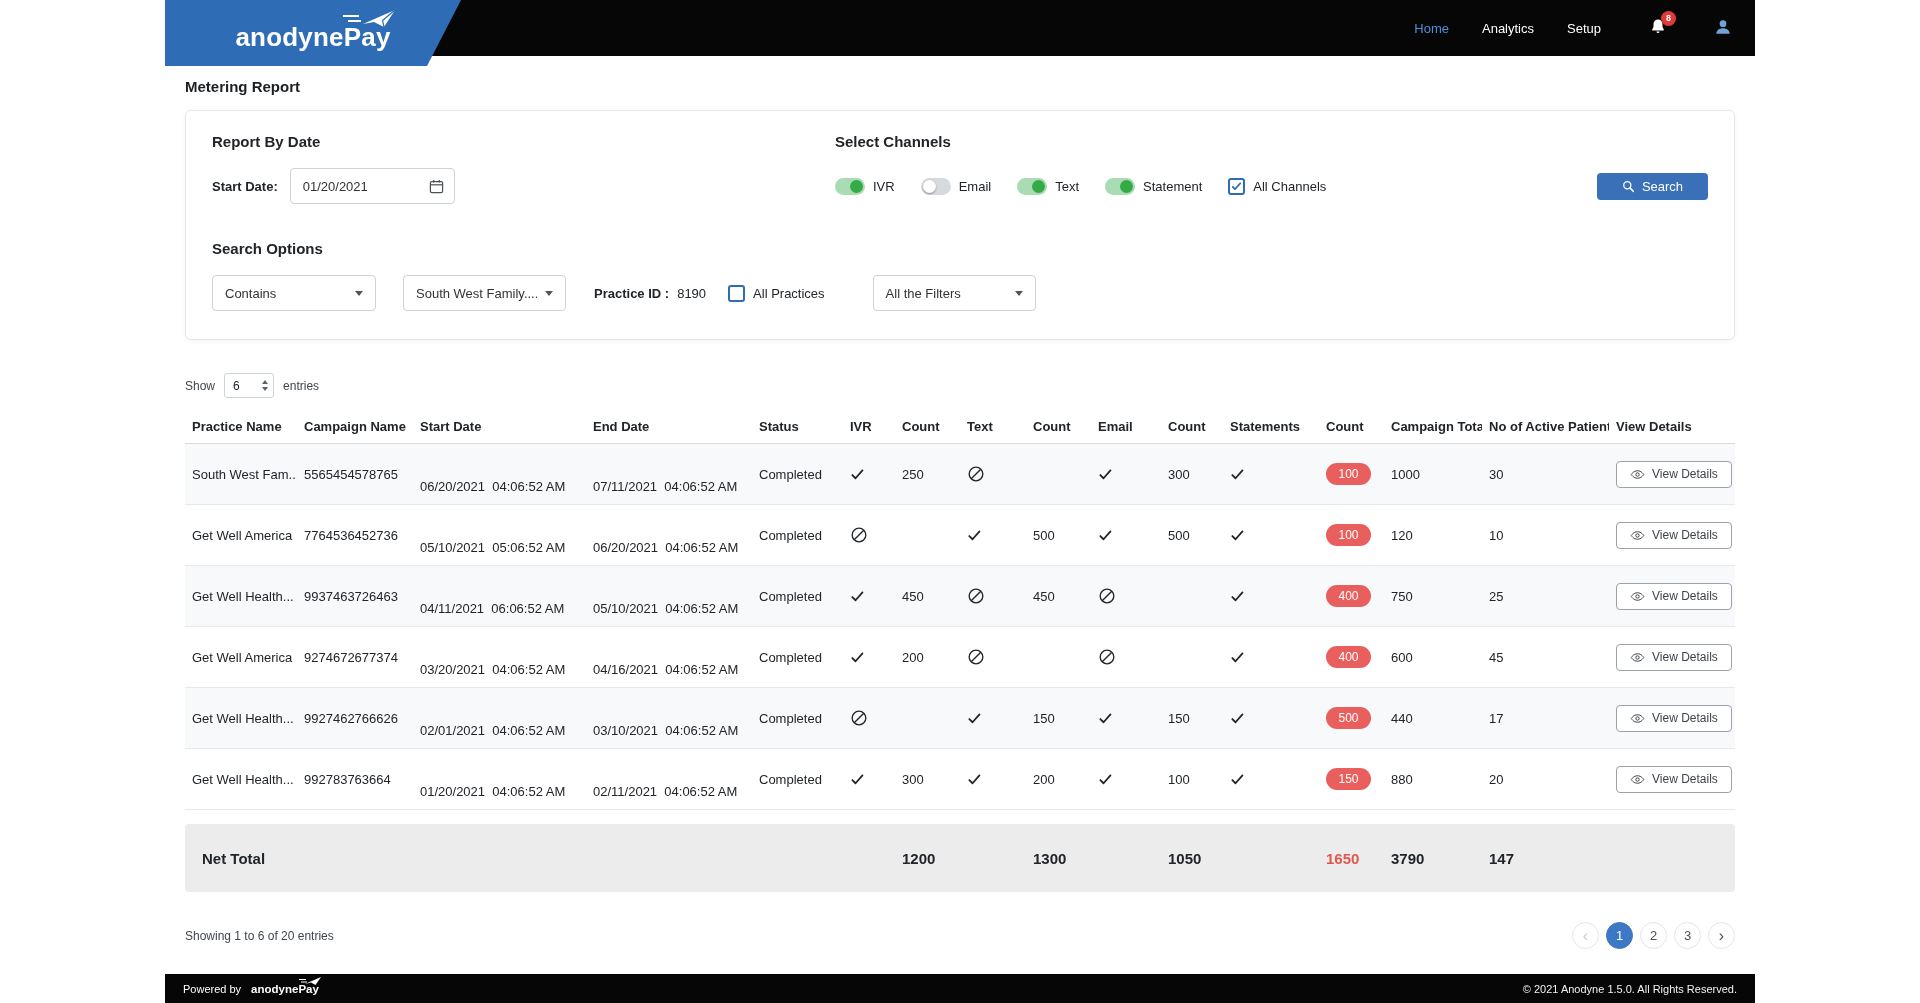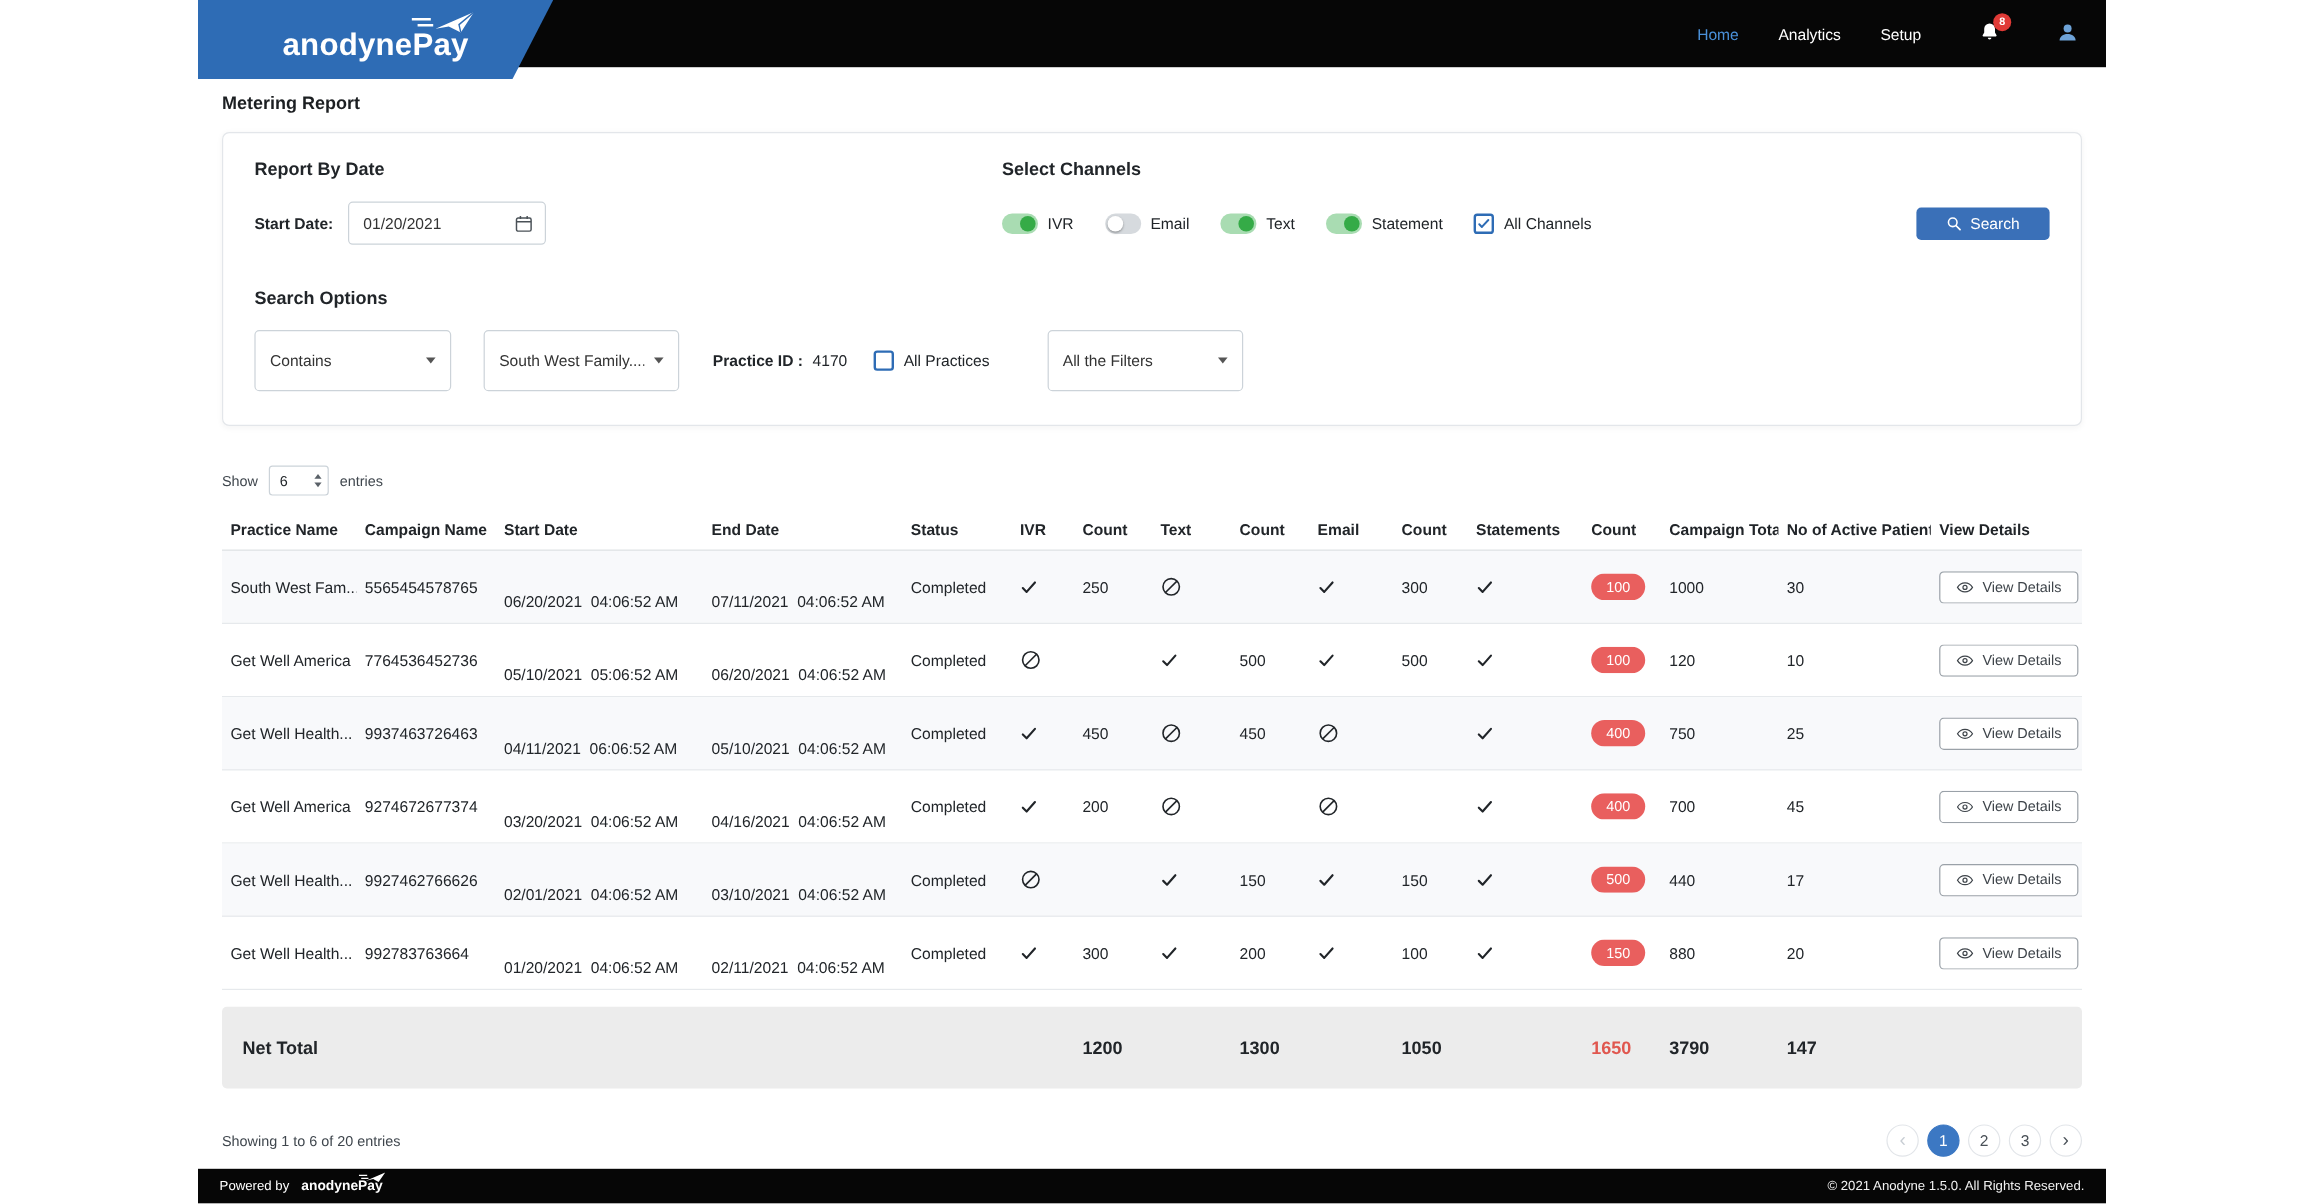--- a/index.html
+++ b/index.html
@@ -43,21 +43,21 @@
   .switch.on { background: #a9dcb2; }
   .switch.on .knob { left: 15px; background: #35ab47; box-shadow: none; }
   .toggle-label { font-size: 13px; color: #212529; margin-left: 8px; }
   .check-group { display: flex; align-items: center; margin-left: 26px; }
   .checkbox { width: 17px; height: 17px; border: 2px solid #2e6cb5; border-radius: 3px; display: inline-flex; align-items: center; justify-content: center; cursor: pointer; background: #fff; flex: 0 0 auto; }
   .check-label { font-size: 13px; margin-left: 8px; }
   .search-btn { margin-left: auto; width: 111px; height: 27px; background: #3a70b8; border: none; border-radius: 4px; color: #fff; font-size: 13px; display: flex; align-items: center; justify-content: center; gap: 7px; cursor: pointer; font-family: inherit; }
 
   .search-options { margin-top: 36px; }
   .options-row { display: flex; align-items: center; }
-  .dropdown { width: 164px; height: 51px; border: 1px solid #ccd3d9; border-radius: 4px; display: flex; align-items: center; justify-content: space-between; padding: 0 12px; font-size: 13px; color: #333; cursor: pointer; background: #fff; }
+  .dropdown { width: 164px; height: 36px; border: 1px solid #ccd3d9; border-radius: 4px; display: flex; align-items: center; justify-content: space-between; padding: 0 12px; font-size: 13px; color: #333; cursor: pointer; background: #fff; }
   .caret { width: 0; height: 0; border-left: 4px solid transparent; border-right: 4px solid transparent; border-top: 5px solid #555; flex: 0 0 auto; margin-left: 8px; }
   .dd-practice { margin-left: 27px; width: 163px; }
   .practice-id { margin-left: 28px; font-size: 13px; white-space: nowrap; }
   .practice-id .pid-label { font-weight: 700; }
   .practice-id .pid-value { margin-left: 8px; }
   .ap-group { margin-left: 22px; }
   .dd-filters { margin-left: 48px; width: 163px; }
 
   .show-row { display: flex; align-items: center; margin-top: 33px; font-size: 12px; color: #3f464d; }
   .page-size { width: 50px; height: 25px; border: 1px solid #ccd3d9; border-radius: 3px; display: flex; align-items: center; margin: 0 9px; padding: 0 5px 0 8px; font-size: 12px; color: #212529; background: #fff; cursor: pointer; }
@@ -212,21 +212,21 @@
         <div class="options-row">
           <div class="dropdown">
             <span>Contains</span>
             <span class="caret"></span>
           </div>
           <div class="dropdown dd-practice">
             <span style="overflow:hidden;white-space:nowrap;">South West Family.....</span>
             <span class="caret"></span>
           </div>
           <div class="practice-id">
-            <span class="pid-label">Practice ID :</span><span class="pid-value">4170</span>
+            <span class="pid-label">Practice ID :</span><span class="pid-value">8190</span>
           </div>
           <div class="check-group ap-group">
             <span class="checkbox"></span>
             <span class="check-label">All Practices</span>
           </div>
           <div class="dropdown dd-filters">
             <span>All the Filters</span>
             <span class="caret"></span>
           </div>
         </div>
@@ -419,21 +419,21 @@
               <line x1="4.7" y1="15.3" x2="15.3" y2="4.7" stroke="#212529" stroke-width="1.5"></line>
             </svg>
           </div>
     <div class="cell"></div>
     <div class="cell icon">
             <svg width="15" height="15" viewBox="0 0 16 16">
               <path d="M2.5 8.6l3.4 3.4 7.4-8.4" fill="none" stroke="#212529" stroke-width="1.9" stroke-linecap="round" stroke-linejoin="round"></path>
             </svg>
           </div>
     <div class="cell"><span class="badge">400</span></div>
-    <div class="cell">700</div>
+    <div class="cell">600</div>
     <div class="cell">45</div>
     <div class="cell">
       <button class="view-btn">
         <svg width="15" height="15" viewBox="0 0 24 24" fill="none" stroke="#3e444a" stroke-width="1.6">
           <path d="M2 12s3.6-6 10-6 10 6 10 6-3.6 6-10 6-10-6-10-6z"></path>
           <circle cx="12" cy="12" r="2.7"></circle>
         </svg>
         <span>View Details</span>
       </button>
     </div>

